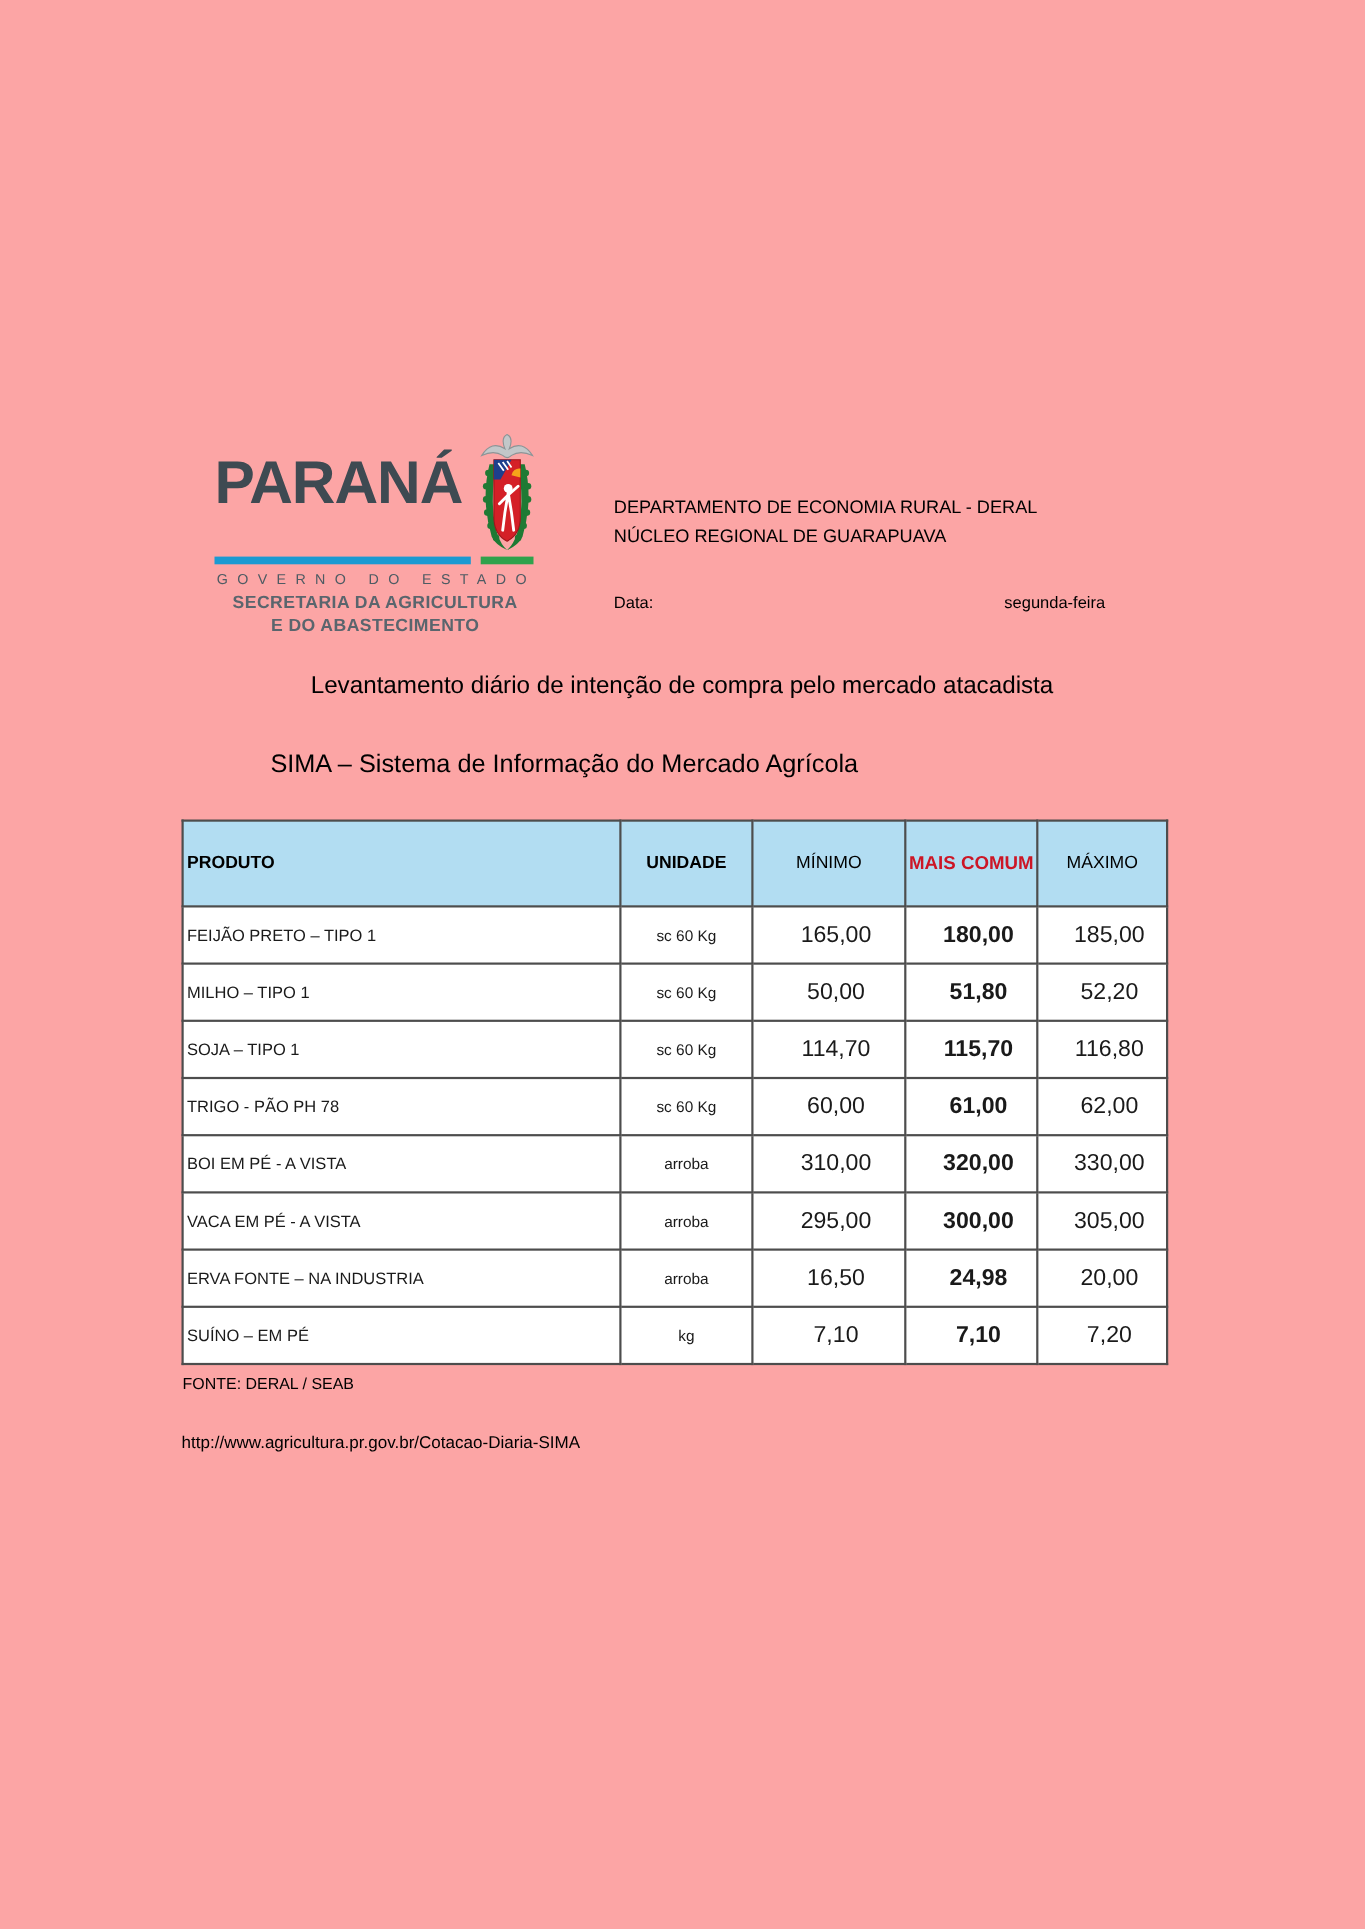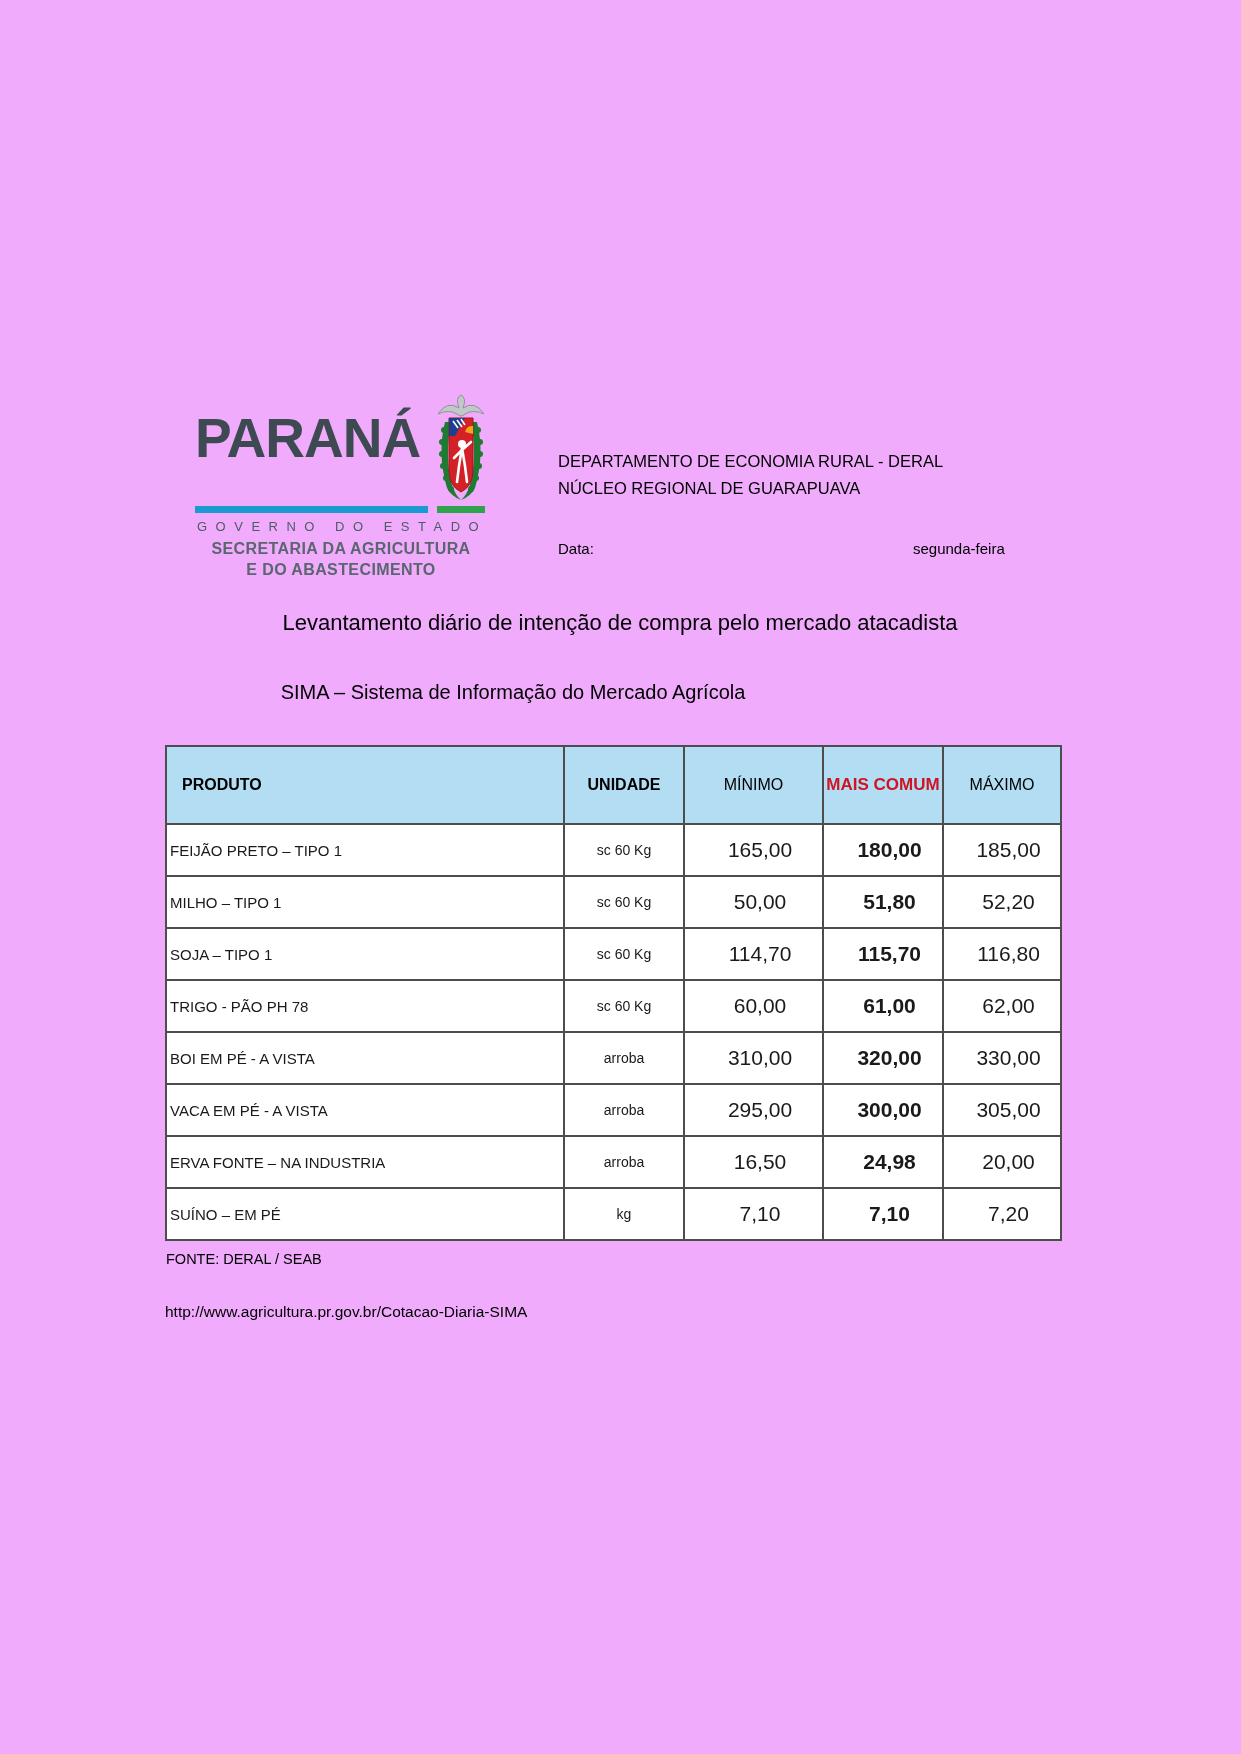--- a/index.html
+++ b/index.html
@@ -4,21 +4,21 @@
 <style>
   * { margin: 0; padding: 0; box-sizing: border-box; }
   html, body { background: #ffffff; }
   body {
     width: 1241px; height: 1754px;
     font-family: "Liberation Sans", sans-serif;
     color: #1a1a1a;
     position: relative;
     overflow: hidden;
   }
-  .page { position: absolute; left: 0; top: 0; width: 1241px; height: 1754px; background: #f0abfc; }
+  .page { position: absolute; left: 0; top: 0; width: 1241px; height: 1754px; background: #fca5a5; }
 
   
   .logo-block { position: absolute; left: 195px; top: 398px; width: 290px; height: 185px; }
   .brand-word {
     position: absolute; left: 0; top: 8px;
     font-size: 55px; font-weight: 800; letter-spacing: -1px;
     color: #3e4a52; font-family: "Liberation Sans", sans-serif;
   }
   .crest { position: absolute; left: 240px; top: -6px; width: 52px; height: 116px; }
   .bar-blue  { position: absolute; left: 0;   top: 108px; width: 233px; height: 7px; background: #1b9ad2; }
@@ -44,34 +44,34 @@
                 font-size: 33px; color: #000; }
   .weekday    { position: absolute; left: 913px; top: 540px; font-size: 15px; color: #000; }
 
   
   .doc-title {
     position: absolute; left: 0; top: 610px; width: 1240px; text-align: center;
     font-size: 22px; color: #000;
   }
   .doc-subtitle {
     position: absolute; left: 0; top: 681px; width: 1026px; text-align: center;
-    font-size: 20px; color: #000;
+    font-size: 23px; color: #000;
   }
 
   
   .price-table {
     position: absolute; left: 165px; top: 745px; width: 895px;
     border-collapse: collapse; table-layout: fixed;
   }
   .price-table th, .price-table td { border: 2px solid #4d4d4d; }
   .price-table thead th {
     background: #b2ddf2; height: 78px; font-size: 16px; color: #000;
     font-weight: 400; text-align: center; vertical-align: middle;
   }
-  .price-table thead th.col-produto { text-align: left; padding-left: 15px; font-weight: 700; }
+  .price-table thead th.col-produto { text-align: left; padding-left: 3px; font-weight: 700; }
   .price-table thead th.col-unidade { font-weight: 700; margin-left: 37px; }
   .price-table thead th.col-maiscomum { font-weight: 700; color: #cc1626; font-size: 17px; line-height: 1.25; }
   .price-table tbody td { height: 52px; vertical-align: middle; background: #fff; }
   .price-table td.c-produto { font-size: 15px; padding-left: 3px; text-align: left; }
   .price-table td.c-unidade { font-size: 14px; text-align: center; }
   .price-table td.c-num     { font-size: 21px; text-align: center; padding-left: 13px; }
   .price-table td.c-bold    { font-weight: 700; }
 
   
   .fonte { position: absolute; left: 166px; top: 1251px; font-size: 14.5px; color: #000; }

